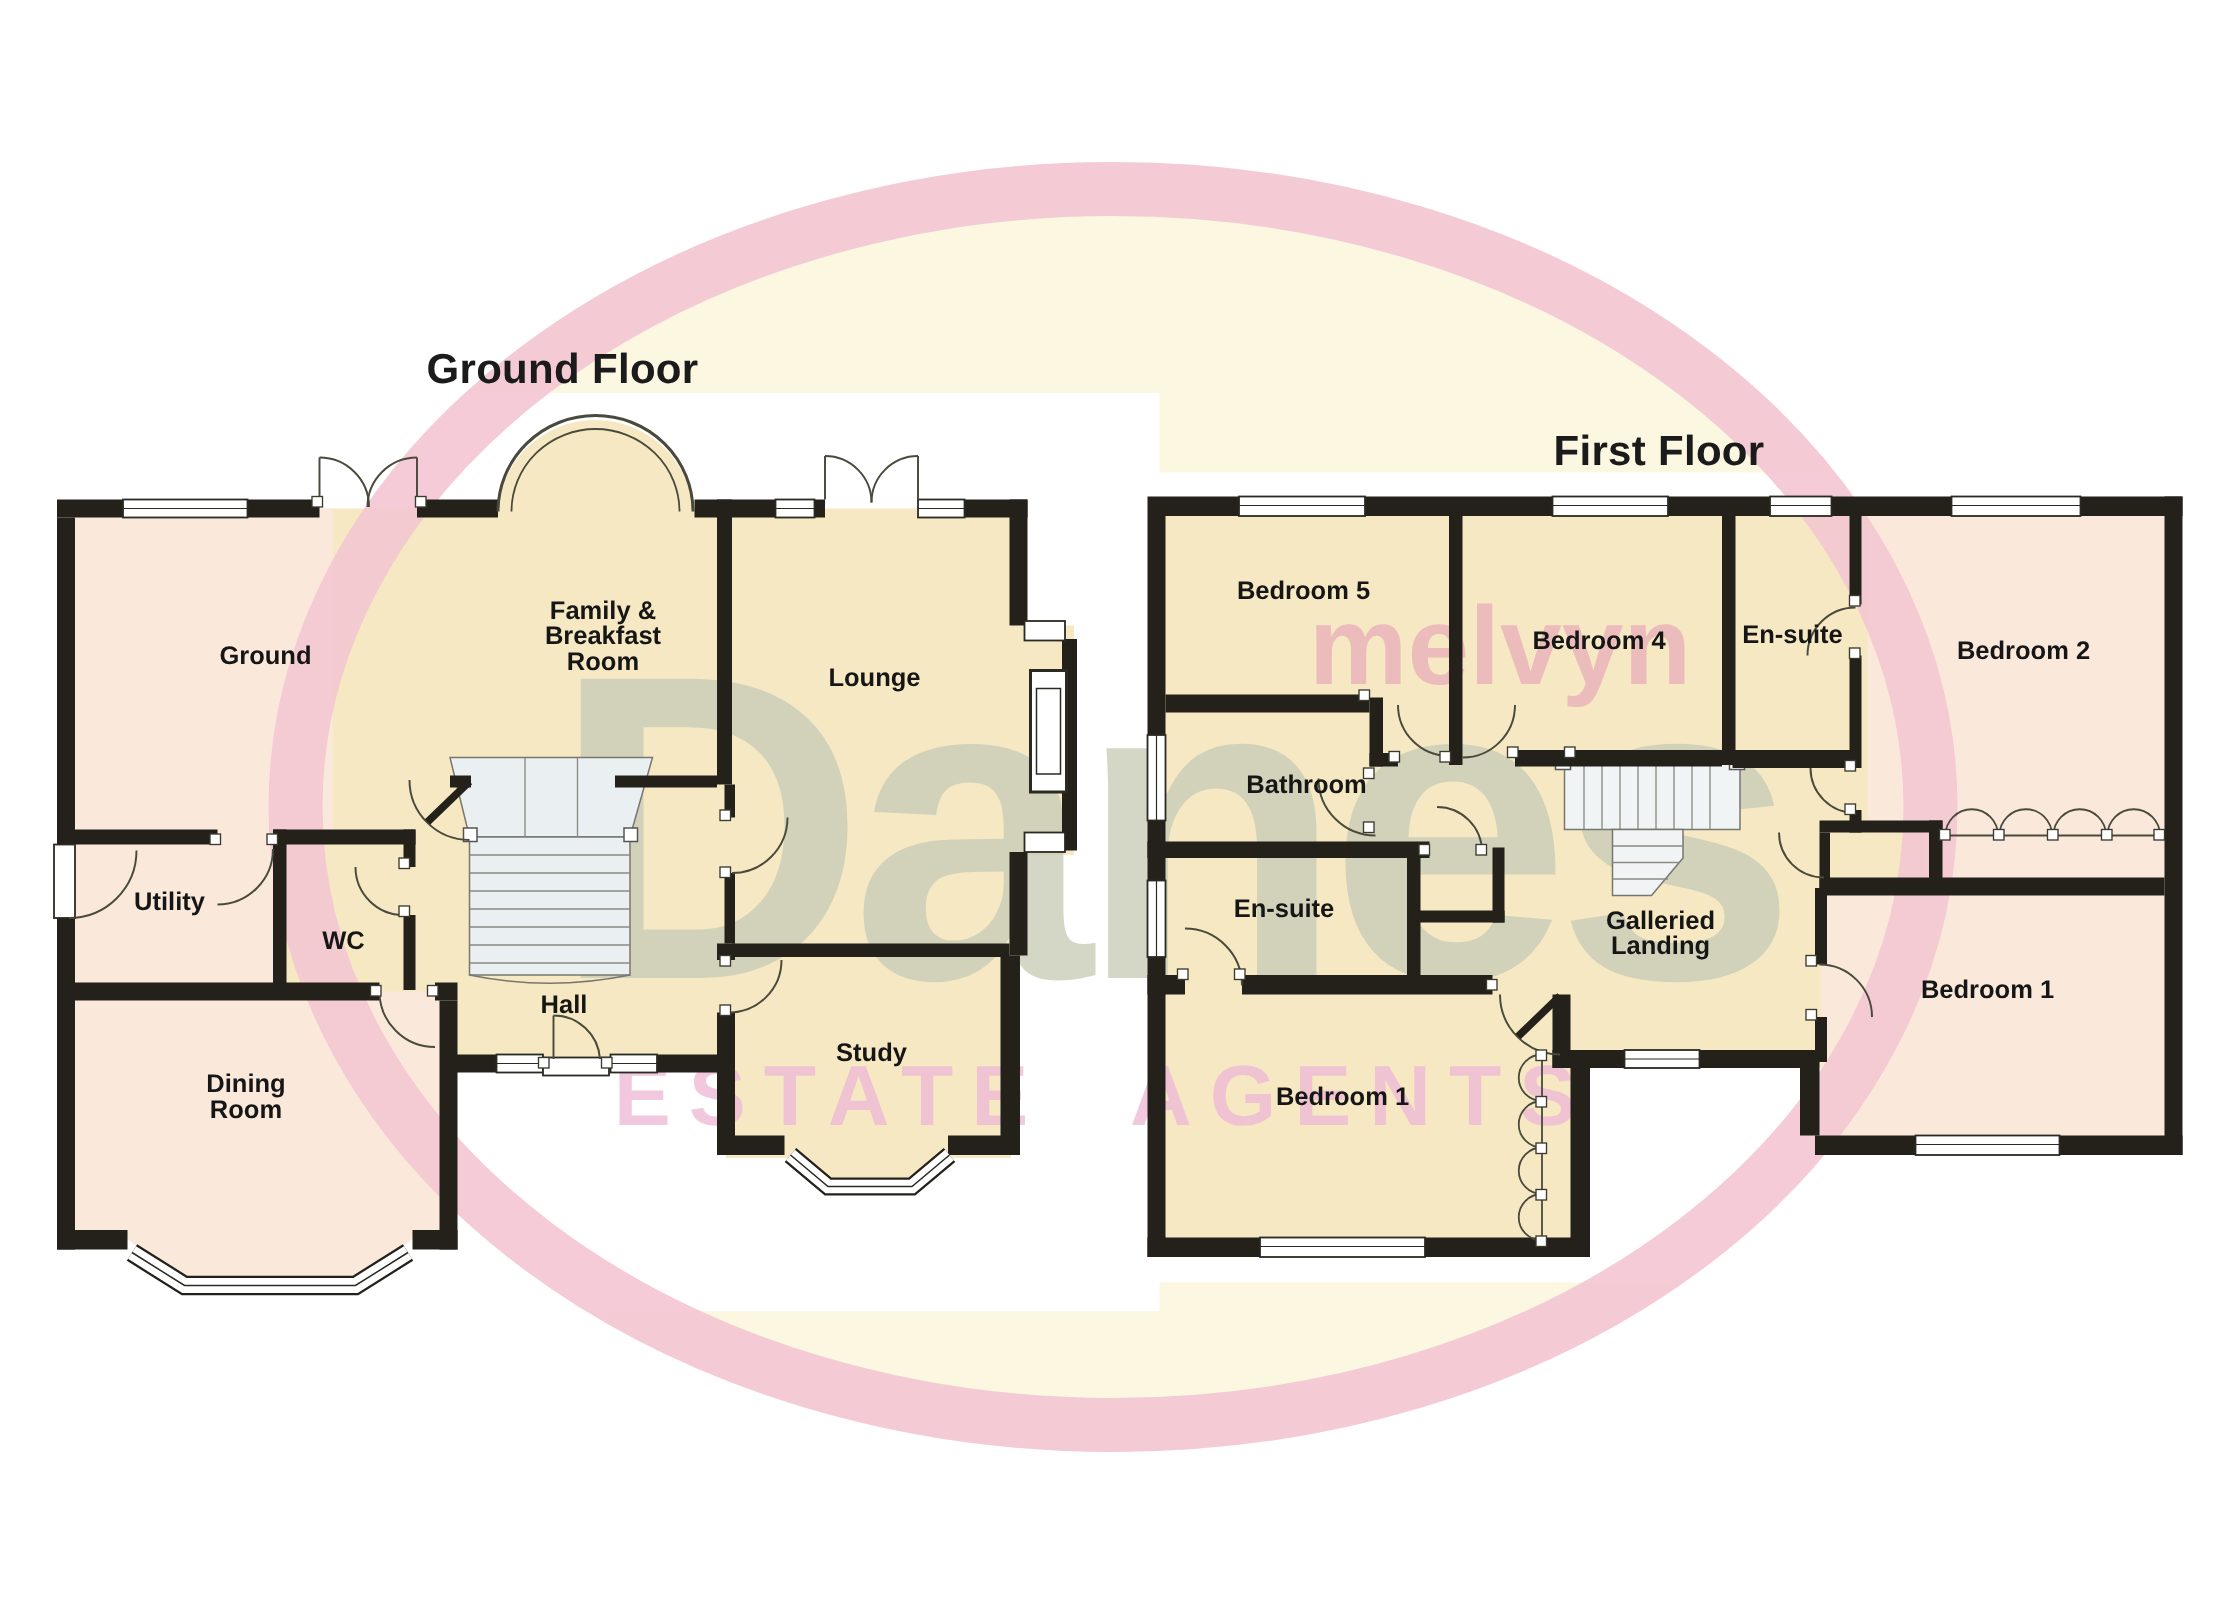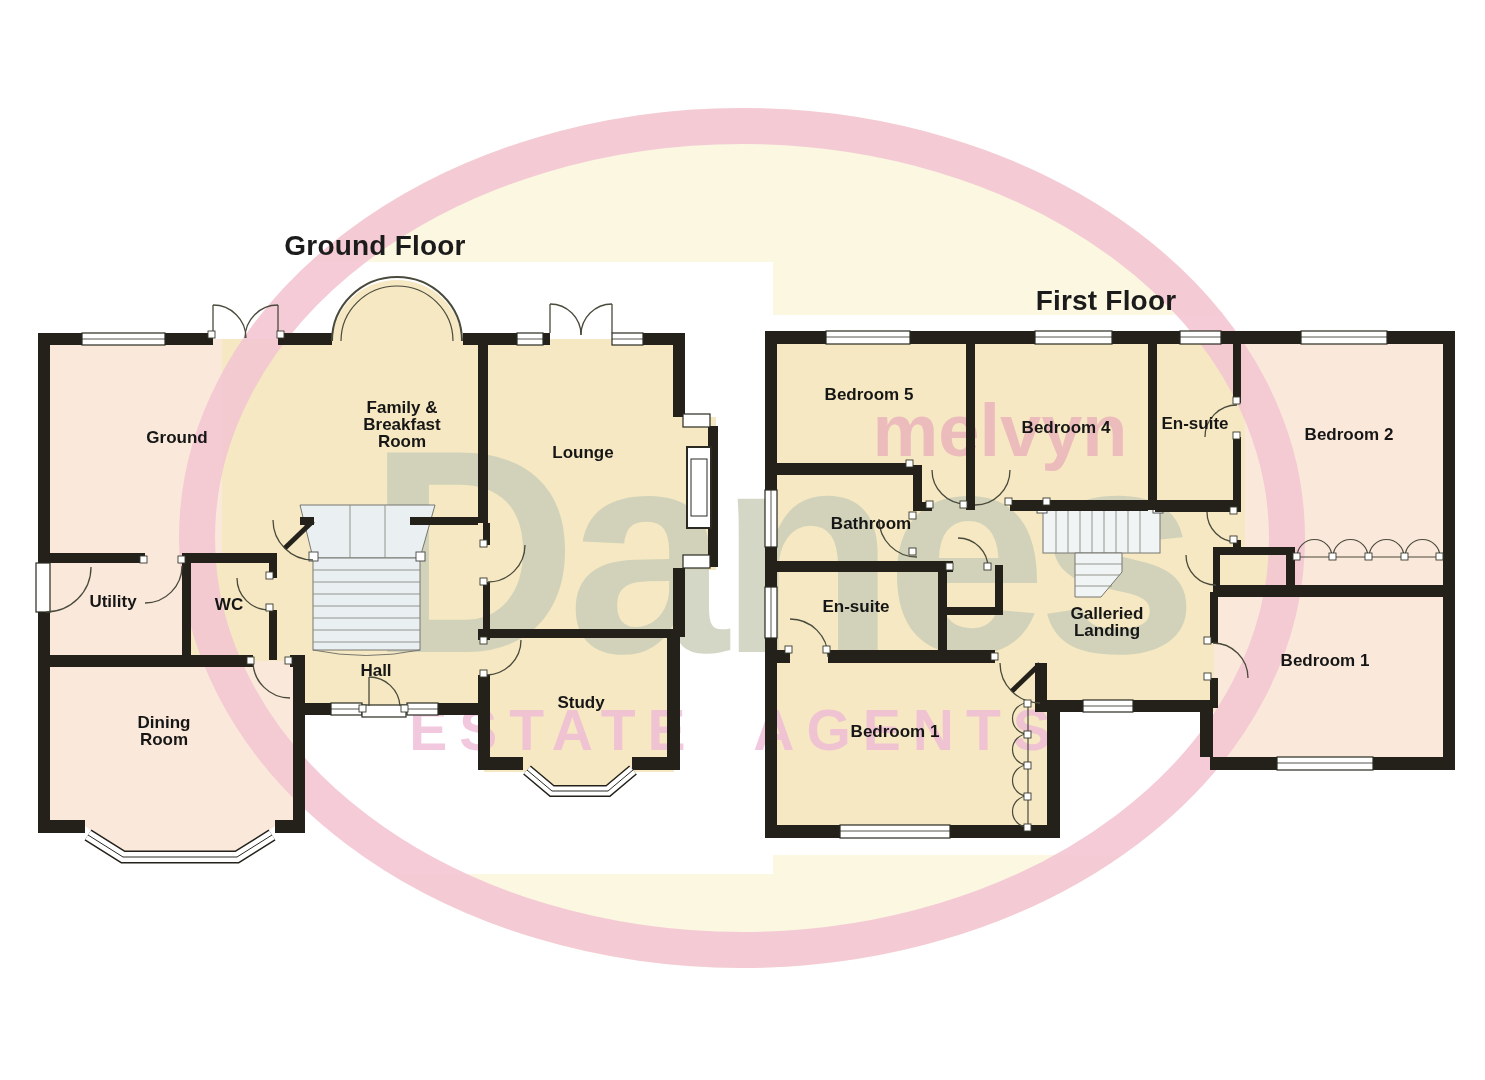--- a/index.html
+++ b/index.html
@@ -345,21 +345,21 @@
 
 <div class="floor-title" style="left:375px;top:246px">Ground Floor</div>
 <div class="floor-title" style="left:1106px;top:301px">First Floor</div>
 
 <div class="room-label" style="left:177px;top:437px">Ground</div>
 <div class="room-label" style="left:402px;top:424px">Family &amp;
 Breakfast
 Room</div>
 <div class="room-label" style="left:583px;top:452px">Lounge</div>
 <div class="room-label" style="left:113px;top:601px">Utility</div>
-<div class="room-label" style="left:229px;top:604px">WC</div>
+<div class="room-label" style="left:229px;top:627px">WC</div>
 <div class="room-label" style="left:376px;top:670px">Hall</div>
 <div class="room-label" style="left:164px;top:731px">Dining
 Room</div>
 <div class="room-label" style="left:581px;top:702px">Study</div>
 
 <div class="room-label" style="left:869px;top:394px">Bedroom 5</div>
 <div class="room-label" style="left:1066px;top:427px">Bedroom 4</div>
 <div class="room-label" style="left:1195px;top:423px">En-suite</div>
 <div class="room-label" style="left:1349px;top:434px">Bedroom 2</div>
 <div class="room-label" style="left:871px;top:523px">Bathroom</div>

